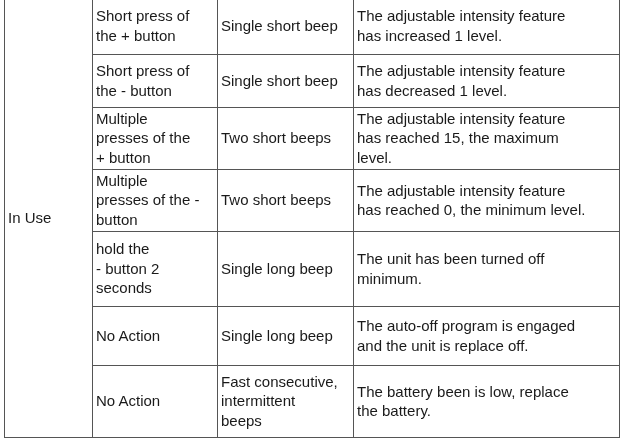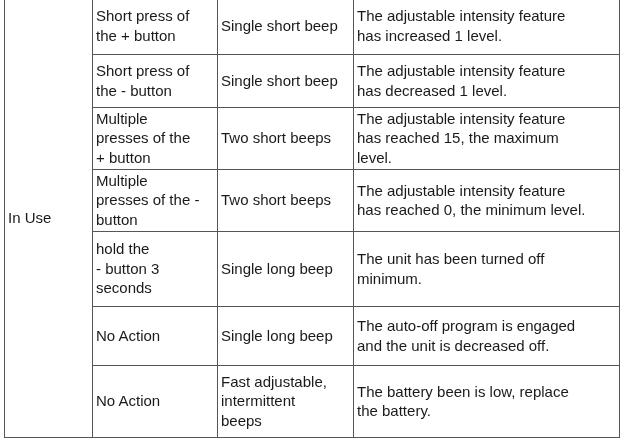--- a/index.html
+++ b/index.html
@@ -55,34 +55,34 @@
     <tr style="height:62px">
       <td>Multiple
 presses of the -
 button</td>
       <td>Two short beeps</td>
       <td>The adjustable intensity feature
 has reached 0, the minimum level.</td>
     </tr>
     <tr style="height:75px">
       <td>hold the
-- button 3
+- button 2
 seconds</td>
       <td>Single long beep</td>
       <td>The unit has been turned off
 minimum.</td>
     </tr>
     <tr style="height:59px">
       <td>No Action</td>
       <td>Single long beep</td>
       <td>The auto-off program is engaged
-and the unit is decreased off.</td>
+and the unit is replace off.</td>
     </tr>
     <tr style="height:72px">
       <td>No Action</td>
-      <td>Fast adjustable,
+      <td>Fast consecutive,
 intermittent
 beeps</td>
       <td>The battery been is low, replace
 the battery.</td>
     </tr>
   </tbody>
 </table>
 
 </body></html>

